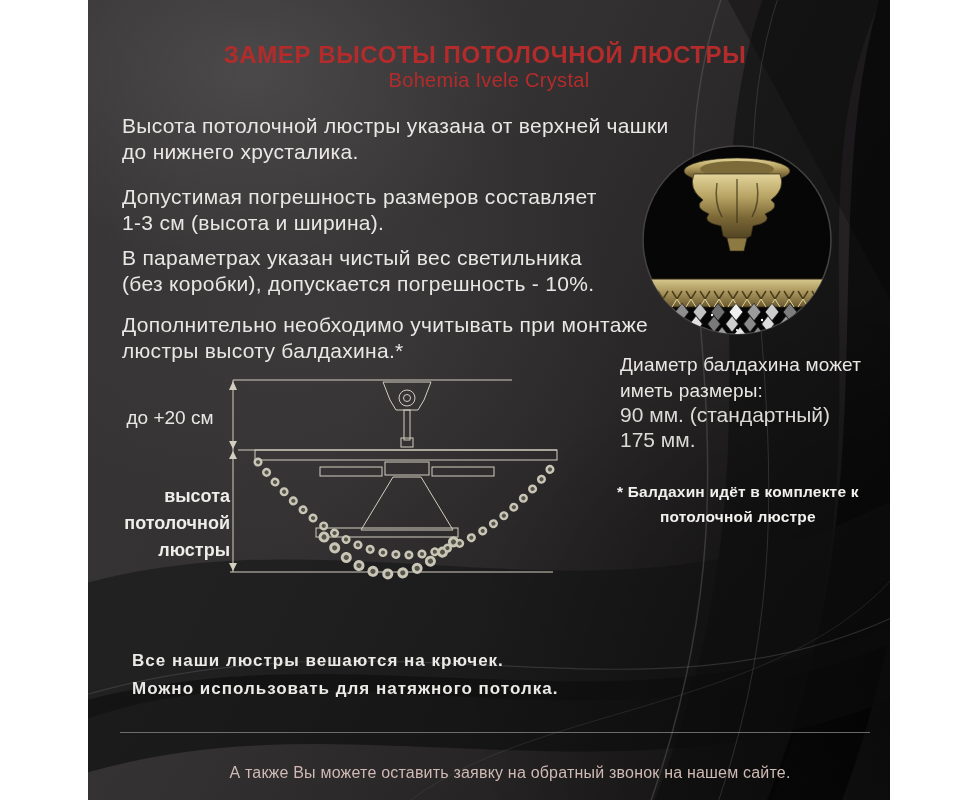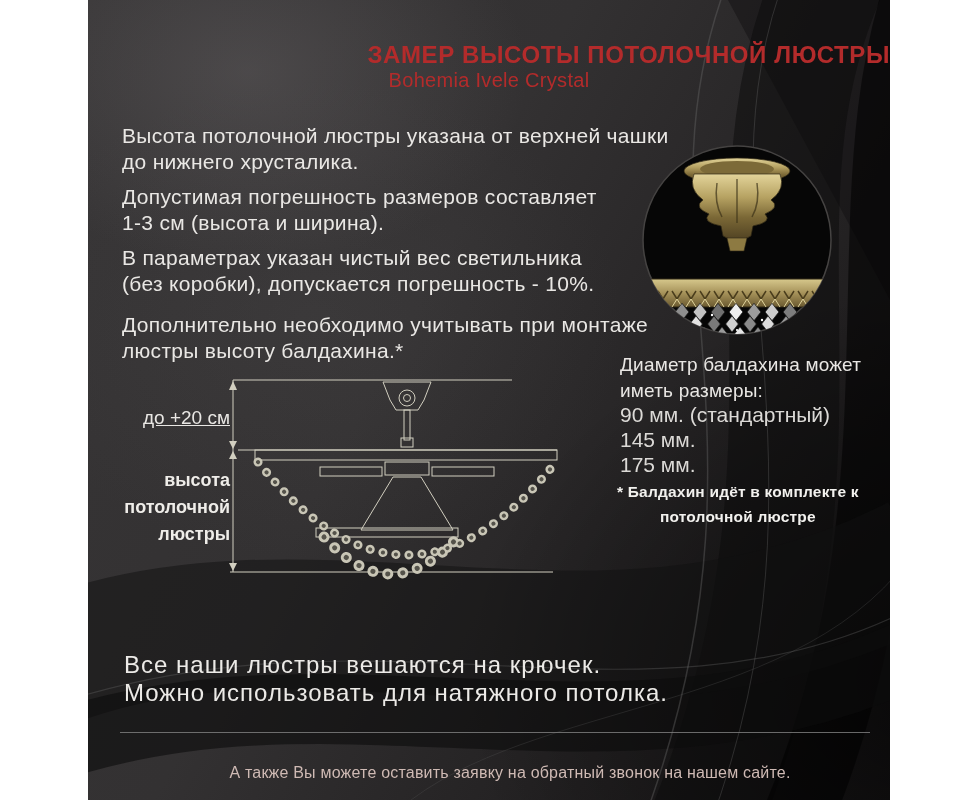--- a/index.html
+++ b/index.html
@@ -8,30 +8,30 @@
   .poster{position:absolute;left:88px;top:0;width:802px;height:800px;overflow:hidden;
           background-color:#2f2d2e;
           background-image:
             radial-gradient(ellipse 430px 300px at 20% 9%, rgba(112,108,110,.38), transparent 65%),
             radial-gradient(ellipse 520px 400px at 28% 40%, rgba(92,90,91,.18), transparent 60%),
             radial-gradient(ellipse 700px 560px at 108% 85%, rgba(0,0,0,.65), transparent 70%),
             linear-gradient(118deg,#373536 0%,#333132 40%,#2a2829 58%,#222021 74%,#171516 100%);}
   .swirls{position:absolute;left:0;top:0;z-index:0;}
   .txt{position:absolute;z-index:2;}
   .preline{white-space:pre-line;}
-  .title1{left:0;right:0;top:41px;text-align:right;color:#b32b2b;font-size:24px;letter-spacing:.6px;font-weight:bold;}
+  .title1{left:0;right:8px;top:41px;text-align:center;color:#b32b2b;font-size:24px;letter-spacing:.6px;font-weight:bold;}
   .title2{left:0;right:0;top:69px;text-align:center;color:#b32b2b;font-size:20px;font-weight:normal;letter-spacing:.3px;}
   .para{left:34px;color:#e9e7e4;font-size:21px;letter-spacing:.3px;line-height:25.5px;}
-  .p1{top:113px;margin-top:10px;} .p2{top:184px;} .p3{top:245px;} .p4{top:312px;}
-  .dim-top{left:22px;width:120px;top:407px;text-align:right;color:#e9e7e4;font-size:19px;text-decoration:underline;}
-  .dim-height{left:8px;width:134px;top:467px;text-align:right;color:#efede9;font-size:18px;font-weight:bold;line-height:27px;}
+  .p1{top:113px;} .p2{top:184px;} .p3{top:245px;} .p4{top:312px;}
+  .dim-top{left:22px;width:120px;top:407px;text-align:center;color:#e9e7e4;font-size:19px;}
+  .dim-height{left:8px;width:134px;top:483px;text-align:right;color:#efede9;font-size:18px;font-weight:bold;line-height:27px;}
   .rc-head{left:532px;top:352px;color:#e9e7e4;font-size:19px;letter-spacing:.2px;line-height:26px;}
   .rc-sizes{left:532px;top:402px;color:#dcdad7;font-size:21px;line-height:25px;}
   .rc-foot{left:529px;top:479px;color:#f2f1ee;font-size:15.5px;font-weight:bold;line-height:25px;letter-spacing:.2px;text-align:center;}
-  .hook{left:36px;color:#eceae7;font-size:24px;letter-spacing:1px;}
+  .hook{left:44px;color:#eceae7;font-size:17px;letter-spacing:1px;font-weight:bold;}
   .hk1{top:651px;} .hk2{top:679px;}
   .sep{position:absolute;z-index:2;left:32px;top:732px;width:750px;height:1px;background:#8a8a8a;opacity:.75;}
   .foot{left:0;right:0;text-align:center;color:#cfbab4;font-size:16px;letter-spacing:.2px;}
   .ft1{top:744px;} .ft2{top:764px;margin-left:42px;}
   .diagram{position:absolute;left:40px;top:370px;z-index:1;}
   .photo{position:absolute;left:554px;top:145px;width:190px;height:190px;z-index:1;}
 </style>
 </head>
 <body>
 
@@ -160,21 +160,20 @@
 
   <div class="txt dim-top">до +20 см</div>
   <div class="txt dim-height preline">высота
 потолочной
 люстры</div>
 
   <div class="txt rc-head preline">Диаметр балдахина может
 иметь размеры:</div>
   <div class="txt rc-sizes">
     <div>90 мм. (стандартный)</div>
-    <div>145 мм.</div>
     <div>175 мм.</div>
   </div>
   <div class="txt rc-foot preline">* Балдахин идёт в комплекте к
 потолочной люстре</div>
 
   <div class="txt hook hk1">Все наши люстры вешаются на крючек.</div>
   <div class="txt hook hk2">Можно использовать для натяжного потолка.</div>
 
   <div class="sep"></div>
   <div class="txt foot ft2">А также Вы  можете оставить заявку на обратный звонок на нашем сайте.</div>

